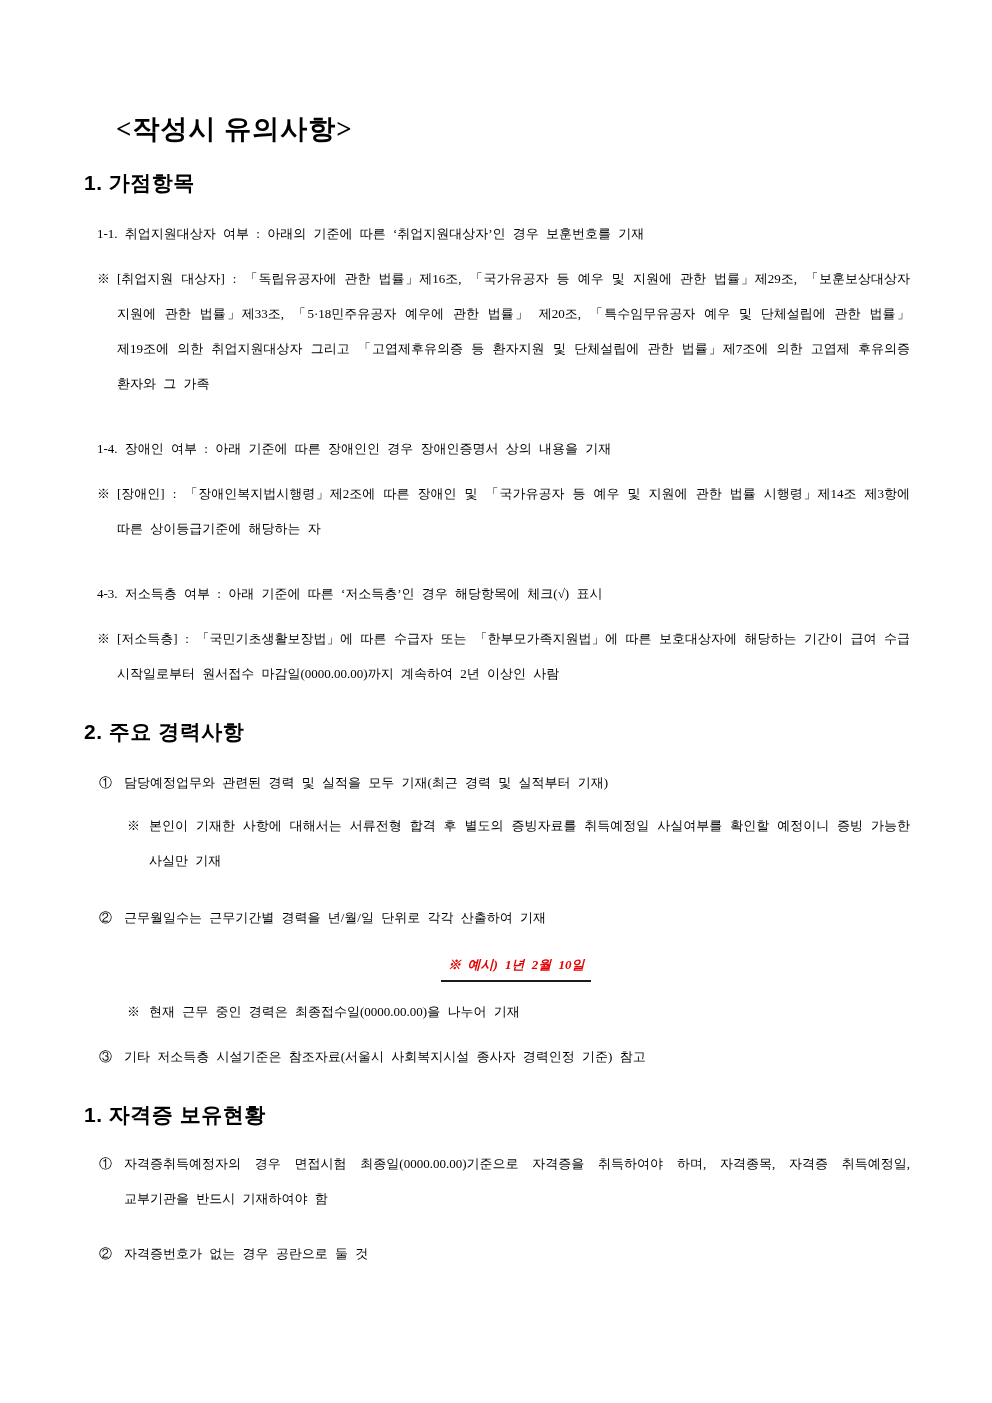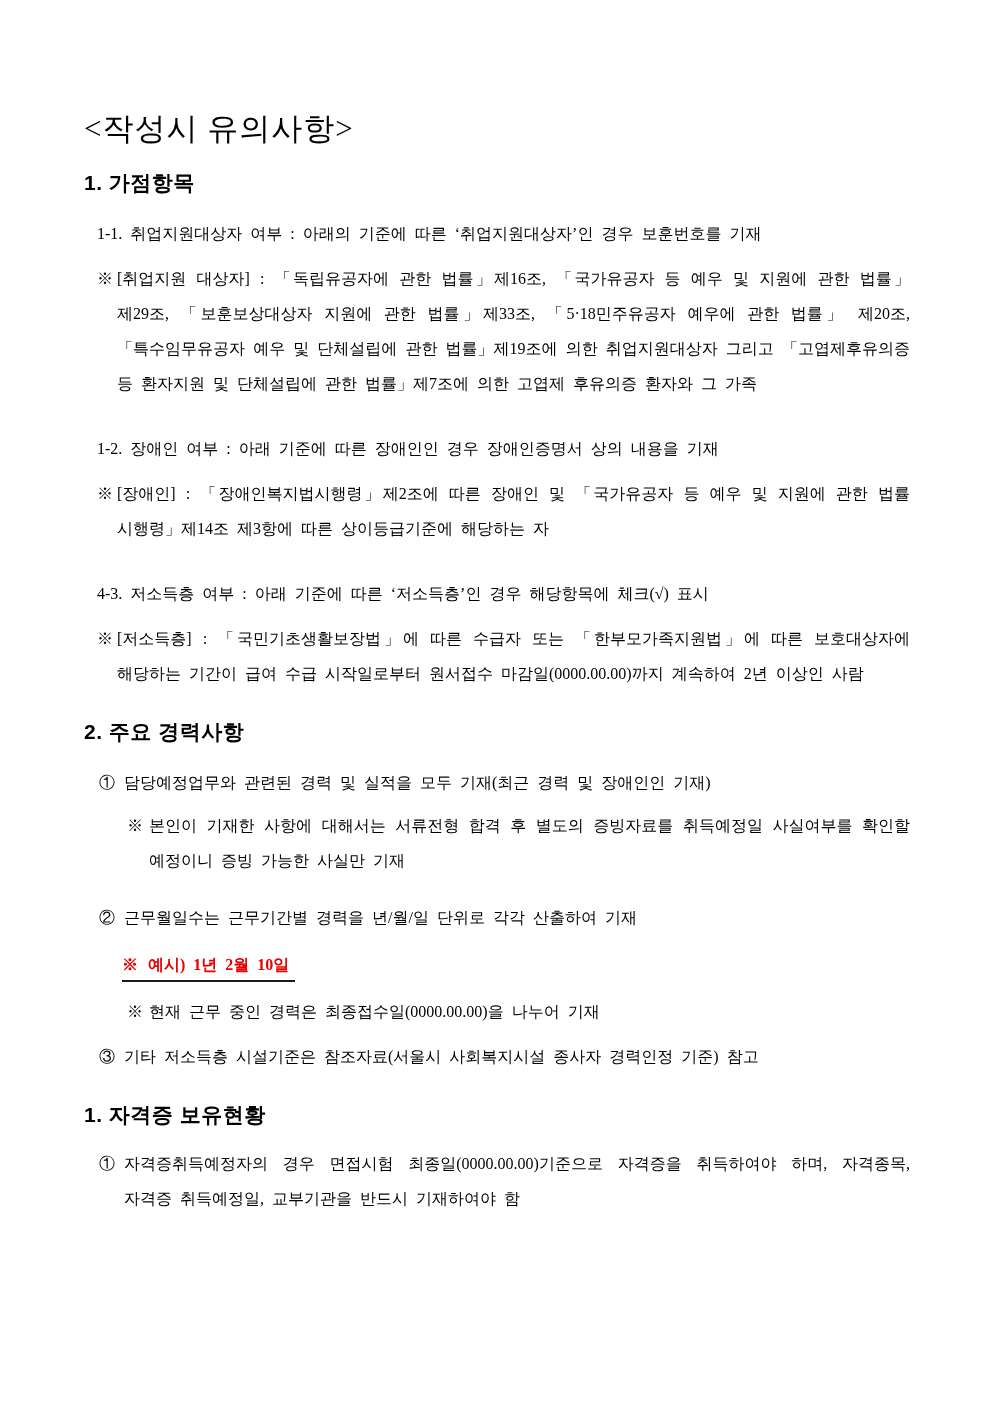--- a/index.html
+++ b/index.html
@@ -10,34 +10,35 @@
     font-family: "Liberation Serif", serif;
     color: #000000;
     overflow: hidden;
   }
   .page {
     width: 992px;
     height: 1403px;
     padding: 114px 82px 0 84px;
   }
   .doc-title {
-    font-size: 31px;
-    font-weight: normal;
+    font-size: 27px;
+    font-weight: bold;
     letter-spacing: 1px;
     line-height: 30px;
+    margin-left: 32px;
   }
   .sec-heading {
     font-family: "Liberation Sans", sans-serif;
     font-size: 21px;
     font-weight: bold;
     letter-spacing: 0.5px;
     line-height: 22px;
   }
   .block {
-    font-size: 16px;
+    font-size: 13px;
     line-height: 35px;
     text-align: justify;
     word-spacing: 4px;
   }
   .block:lang(ko) { word-break: keep-all; }
   .marker {
     display: inline-block;
     text-indent: 0;
   }
   
@@ -45,21 +46,21 @@
   
   .note1 { padding-left: 33px; text-indent: -20px; }
   .note1 .marker { width: 20px; }
   
   .circ { padding-left: 40px; text-indent: -25px; }
   .circ .marker { width: 25px; }
   
   .note2 { padding-left: 65px; text-indent: -22px; }
   .note2 .marker { width: 22px; }
   
-  .example { padding-left: 38px; text-align: left; }
+  .example { padding-left: 38px; text-align: center; font-style: italic; }
   .example .ex-underline {
     display: inline-block;
     color: var(--accent-red, #e60000);
     font-weight: bold;
     border-bottom: 2px solid #1a1a1a;
     padding-right: 6px;
     line-height: 30px;
   }
   .example .marker { width: 26px; color: inherit; }
 
@@ -84,41 +85,41 @@
 
     <div class="block sub mt-22">
       <span>1-1. 취업지원대상자 여부 : 아래의 기준에 따른 ‘취업지원대상자’인 경우 보훈번호를 기재</span>
     </div>
 
     <div class="block note1 mt-10">
       <span class="marker">※</span><span>[취업지원 대상자] : 「독립유공자에 관한 법률」제16조, 「국가유공자 등 예우 및 지원에 관한 법률」제29조, 「보훈보상대상자 지원에 관한 법률」제33조, 「5·18민주유공자 예우에 관한 법률」 제20조, 「특수임무유공자 예우 및 단체설립에 관한 법률」제19조에 의한 취업지원대상자 그리고 「고엽제후유의증 등 환자지원 및 단체설립에 관한 법률」제7조에 의한 고엽제 후유의증 환자와 그 가족</span>
     </div>
 
     <div class="block sub mt-30">
-      <span>1-2. 장애인 여부 : 아래 기준에 따른 장애인인 경우 장애인증명서 상의 내용을 기재</span>
+      <span>1-4. 장애인 여부 : 아래 기준에 따른 장애인인 경우 장애인증명서 상의 내용을 기재</span>
     </div>
 
     <div class="block note1 mt-10">
       <span class="marker">※</span><span>[장애인] : 「장애인복지법시행령」제2조에 따른 장애인 및 「국가유공자 등 예우 및 지원에 관한 법률 시행령」제14조 제3항에 따른 상이등급기준에 해당하는 자</span>
     </div>
 
     <div class="block sub mt-30">
       <span>4-3. 저소득층 여부 : 아래 기준에 따른 ‘저소득층’인 경우 해당항목에 체크(√) 표시</span>
     </div>
 
     <div class="block note1 mt-10">
       <span class="marker">※</span><span>[저소득층] : 「국민기초생활보장법」에 따른 수급자 또는 「한부모가족지원법」에 따른 보호대상자에 해당하는 기간이 급여 수급 시작일로부터 원서접수 마감일(0000.00.00)까지 계속하여 2년 이상인 사람</span>
     </div>
   </div>
 
   <div>
     <div class="sec-heading mt-30">2. 주요 경력사항</div>
 
     <div class="block circ mt-22">
-      <span class="marker">①</span><span>담당예정업무와 관련된 경력 및 실적을 모두 기재(최근 경력 및 장애인인 기재)</span>
+      <span class="marker">①</span><span>담당예정업무와 관련된 경력 및 실적을 모두 기재(최근 경력 및 실적부터 기재)</span>
     </div>
 
     <div class="block note2 mt-8">
       <span class="marker">※</span><span>본인이 기재한 사항에 대해서는 서류전형 합격 후 별도의 증빙자료를 취득예정일 사실여부를 확인할 예정이니 증빙 가능한 사실만 기재</span>
     </div>
 
     <div class="block circ mt-22">
       <span class="marker">②</span><span>근무월일수는 근무기간별 경력을 년/월/일 단위로 각각 산출하여 기재</span>
     </div>
 
@@ -135,15 +136,18 @@
     </div>
   </div>
 
   <div>
     <div class="sec-heading mt-30">1. 자격증 보유현황</div>
 
     <div class="block circ mt-20">
       <span class="marker">①</span><span>자격증취득예정자의 경우 면접시험 최종일(0000.00.00)기준으로 자격증을 취득하여야 하며, 자격종목, 자격증 취득예정일, 교부기관을 반드시 기재하여야 함</span>
     </div>
 
+    <div class="block circ mt-20">
+      <span class="marker">②</span><span>자격증번호가 없는 경우 공란으로 둘 것</span>
+    </div>
   </div>
 
 </div>
 
 </body></html>

